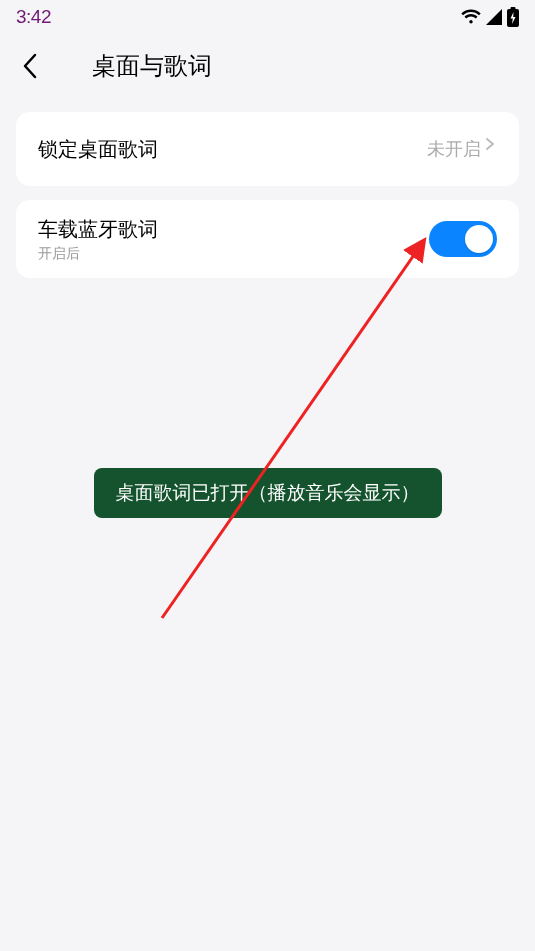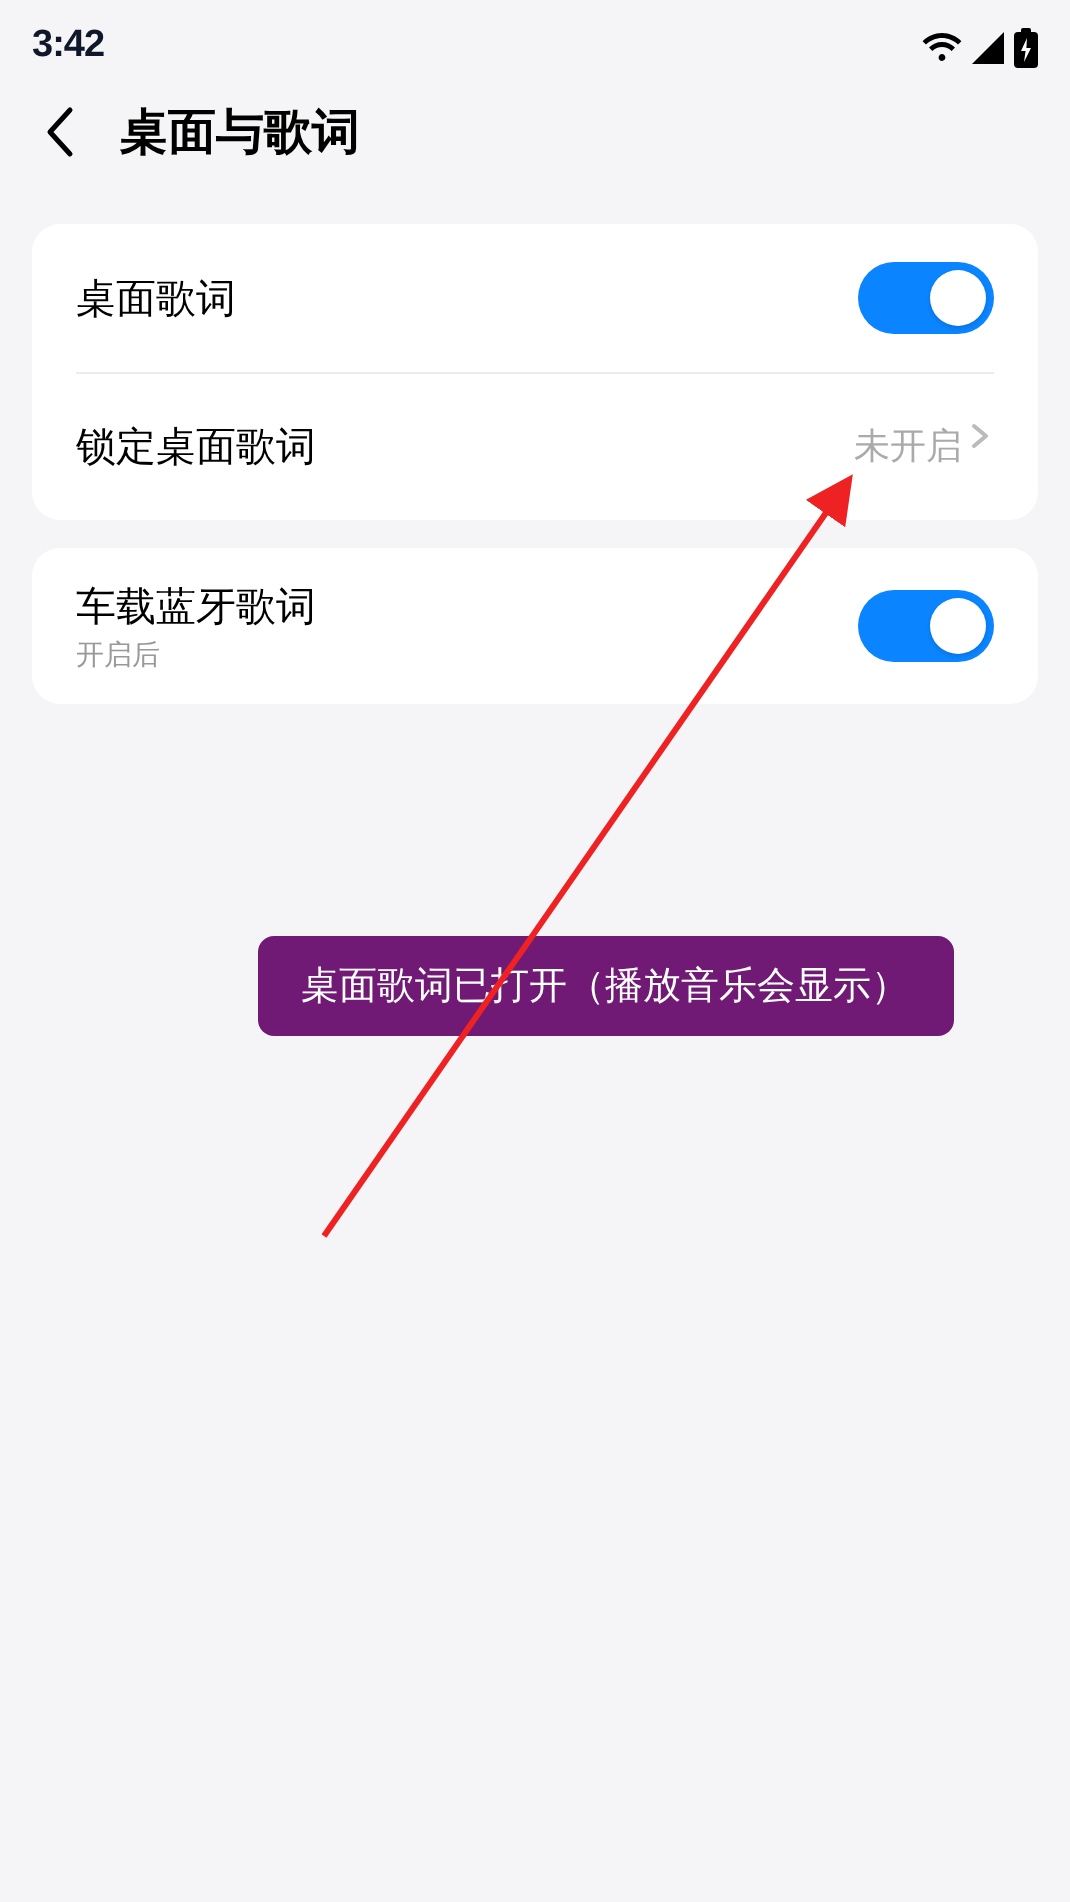--- a/index.html
+++ b/index.html
@@ -8,38 +8,38 @@
       height: 951px;
       background: #f5f5f7;
       font-family: -apple-system, "PingFang SC", "Helvetica Neue", sans-serif;
       position: relative;
       overflow: hidden;
     }
     .status-bar {
       height: 34px;
       display: flex;
       justify-content: space-between;
-      align-items: flex-end;
+      align-items: center;
       padding: 0 16px;
       font-size: 18px;
-      font-weight: 700;
-      color: #0f172a;
+      font-weight: 400;
+      color: #701a75;
     }
     .status-time { font-size: 19px; letter-spacing: -0.5px; }
     .status-right { display: flex; align-items: center; gap: 4px; }
     .status-icon { display: inline-flex; }
     .nav-bar {
       height: 64px;
       display: flex;
       align-items: center;
       padding: 0 16px;
       gap: 16px;
     }
     .back-btn { width: 28px; height: 28px; display: flex; align-items: center; justify-content: center; }
-    .nav-title { font-size: 24px; font-weight: 700; color: #000; }
+    .nav-title { font-size: 24px; font-weight: 400; color: #000; margin-left: 32px; }
     .card {
       margin: 14px 16px 0 16px;
       background: #fff;
       border-radius: 14px;
       overflow: hidden;
     }
     .row {
       min-height: 74px;
       display: flex;
       align-items: center;
@@ -75,28 +75,27 @@
     }
     .toggle.on { background: #0a84ff; }
     .toggle.on .knob { right: 4px; }
     .toggle.off { background: #e0e0e3; }
     .toggle.off .knob { left: 4px; box-shadow: 0 1px 3px rgba(0,0,0,.18); }
     .toast {
       position: absolute;
       left: 50%;
       transform: translateX(-50%);
       top: 468px;
-      background: #701a75;
+      background: #14532d;
       color: #fff;
       font-size: 19px;
       padding: 12px 22px;
       border-radius: 8px;
       white-space: nowrap;
       pointer-events: none;
-      margin-left: 35px;
     }
     .arrow-overlay {
       position: absolute;
       top: 0; left: 0;
       width: 535px; height: 951px;
       pointer-events: none;
     }
   </style>
 </head>
 <body>
@@ -129,28 +128,20 @@
     <svg width="16" height="26" viewBox="0 0 16 26">
         <path d="M13 2 L3 13 L13 24" stroke="#000" stroke-width="2.5" fill="none" stroke-linecap="round" stroke-linejoin="round"></path>
       </svg>
   </div>
   <div class="nav-title">桌面与歌词</div>
 </div>
 
 <div class="card">
   <div class="row">
     <div class="row-text">
-        <div class="row-label">桌面歌词</div>
-      </div>
-    <div class="toggle on">
-        <div class="knob"></div>
-      </div>
-  </div>
-  <div class="row">
-    <div class="row-text">
         <div class="row-label">锁定桌面歌词</div>
       </div>
     <div class="row-value">
       <span>未开启</span>
       <svg class="chevron-right" viewBox="0 0 14 14">
           <path d="M4 2 L10 7 L4 12" stroke="#bbb" stroke-width="2" fill="none" stroke-linecap="round" stroke-linejoin="round"></path>
         </svg>
     </div>
   </div>
 </div>

